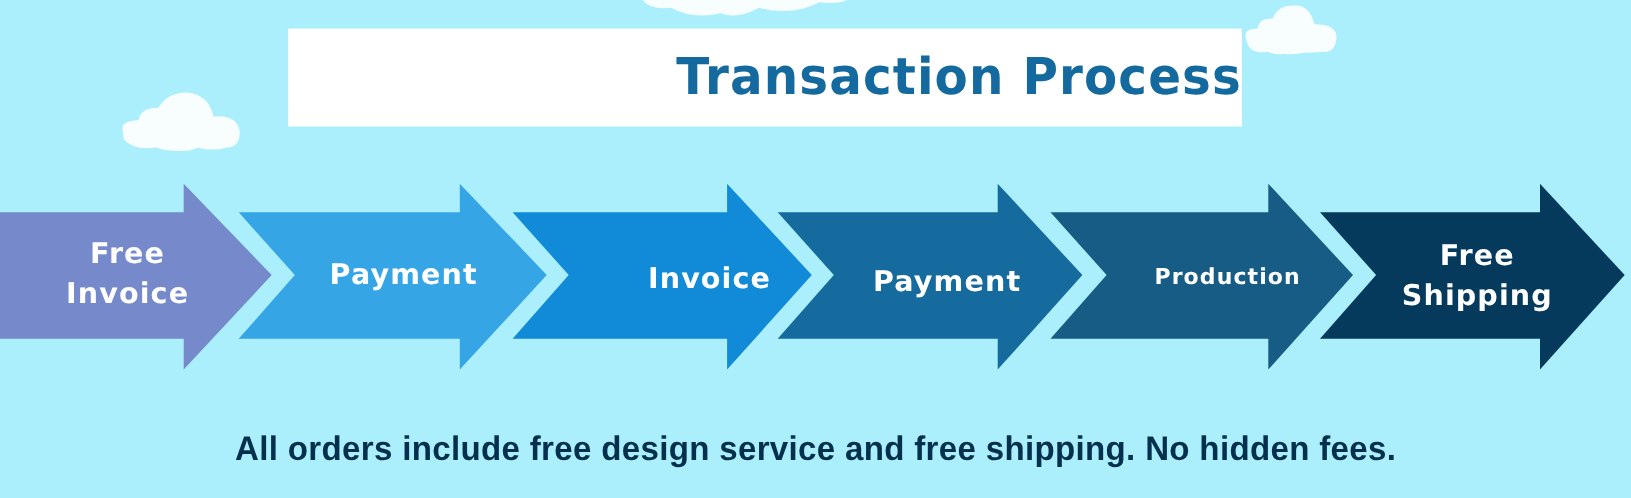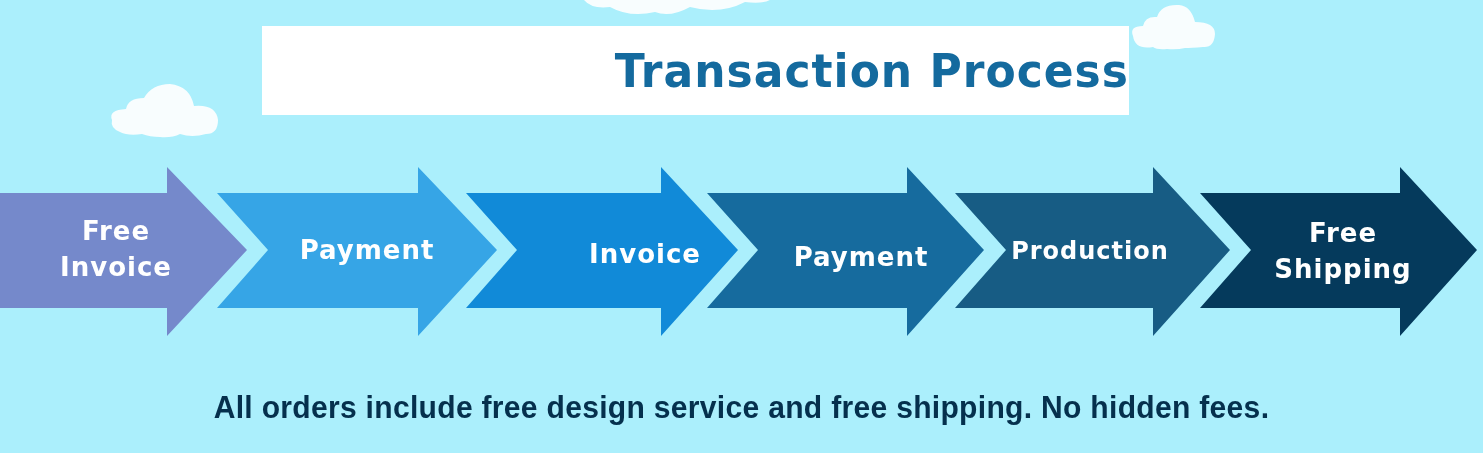--- a/index.html
+++ b/index.html
@@ -71,21 +71,21 @@
 </div>
 <div class="step-label" style="left:367px; top:250px;">
   <div>Payment</div>
 </div>
 <div class="step-label" style="left:606px; top:254px;margin-left:39px;">
   <div>Invoice</div>
 </div>
 <div class="step-label" style="left:861px; top:257px;text-align:center;">
   <div>Payment</div>
 </div>
-<div class="step-label" style="left:1090px; top:251px; font-size:24px;">
+<div class="step-label" style="left:1116px; top:251px; font-size:20px;">
   <div>Production</div>
 </div>
 <div class="step-label" style="left:1343px; top:251px;">
   <div>Free</div>
   <div>Shipping</div>
 </div>
 
 <div class="footer">All orders include free design service and free shipping. No hidden fees.</div>
 
 </body></html>

